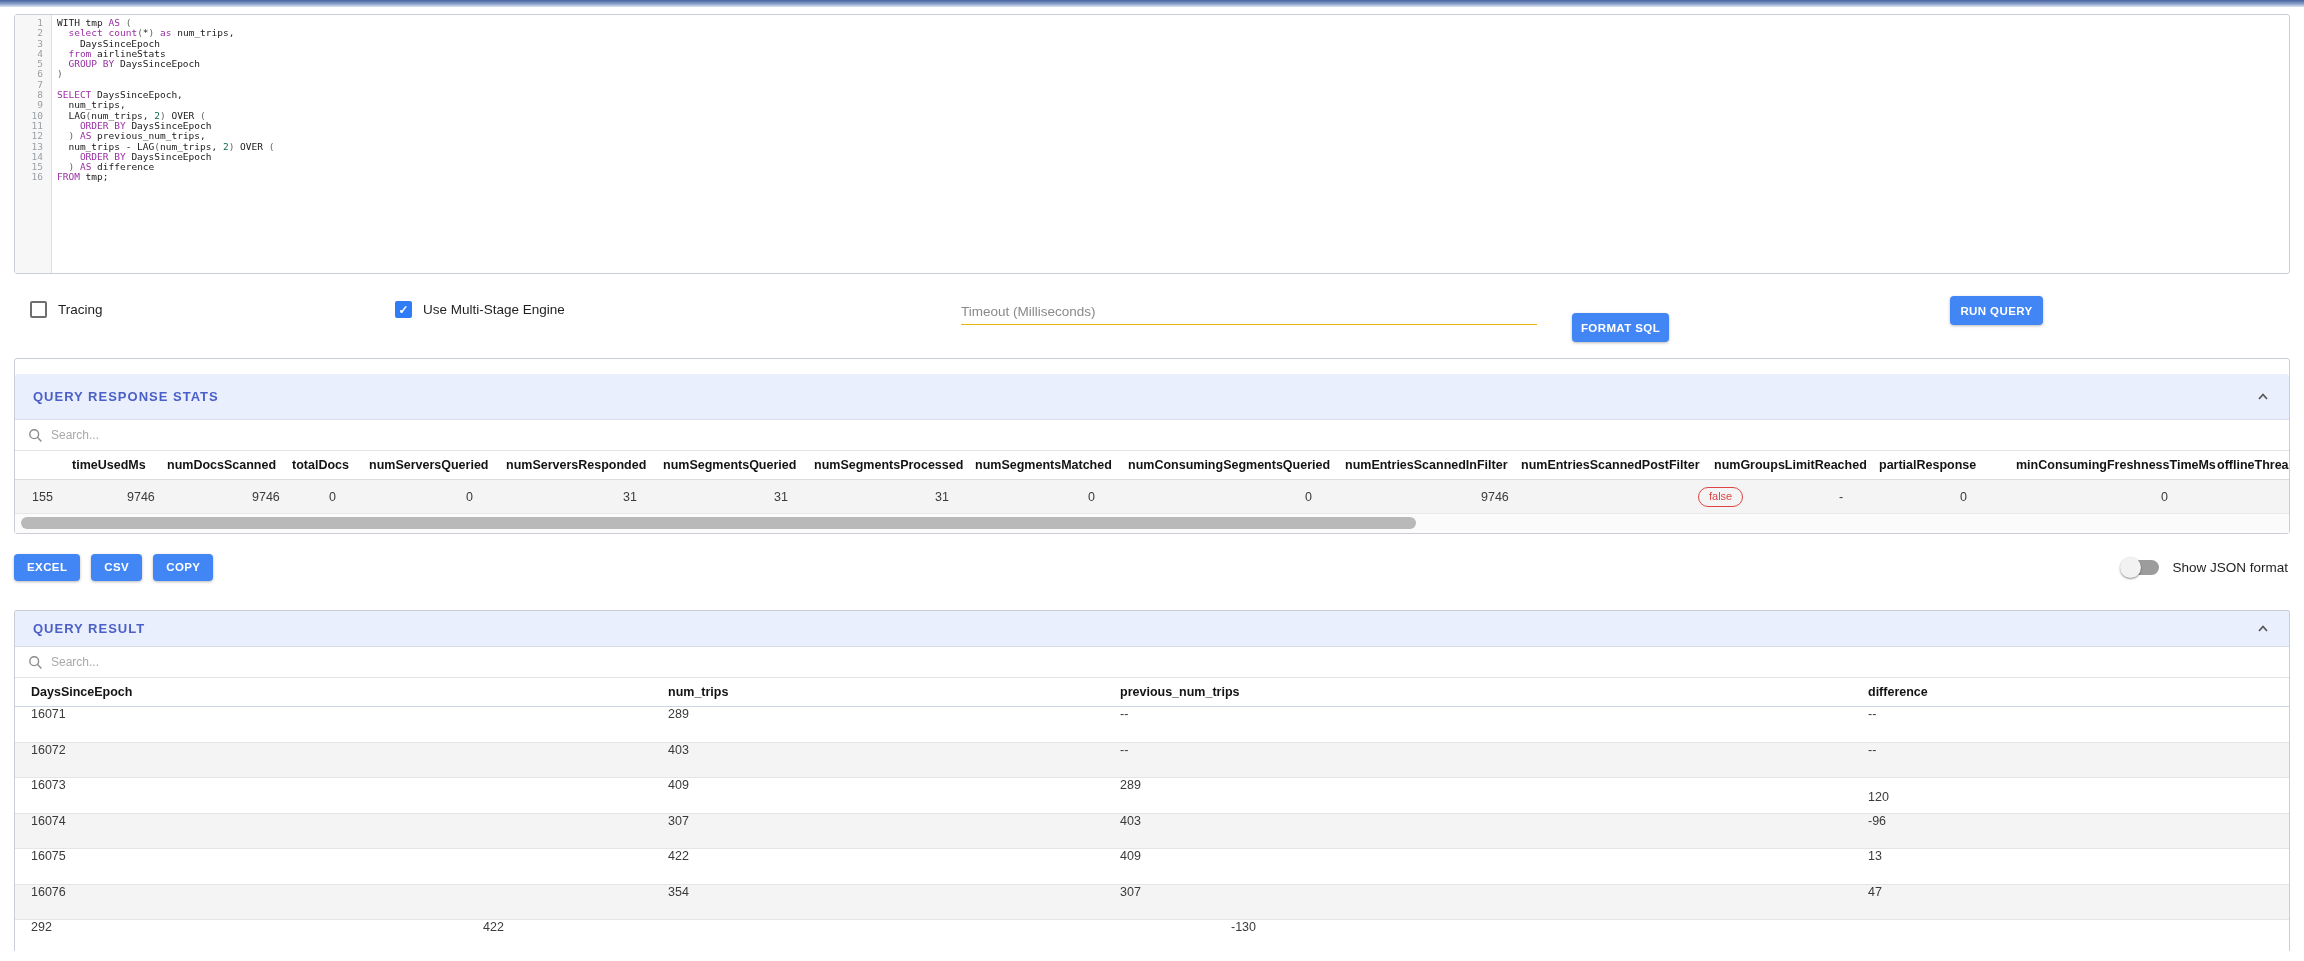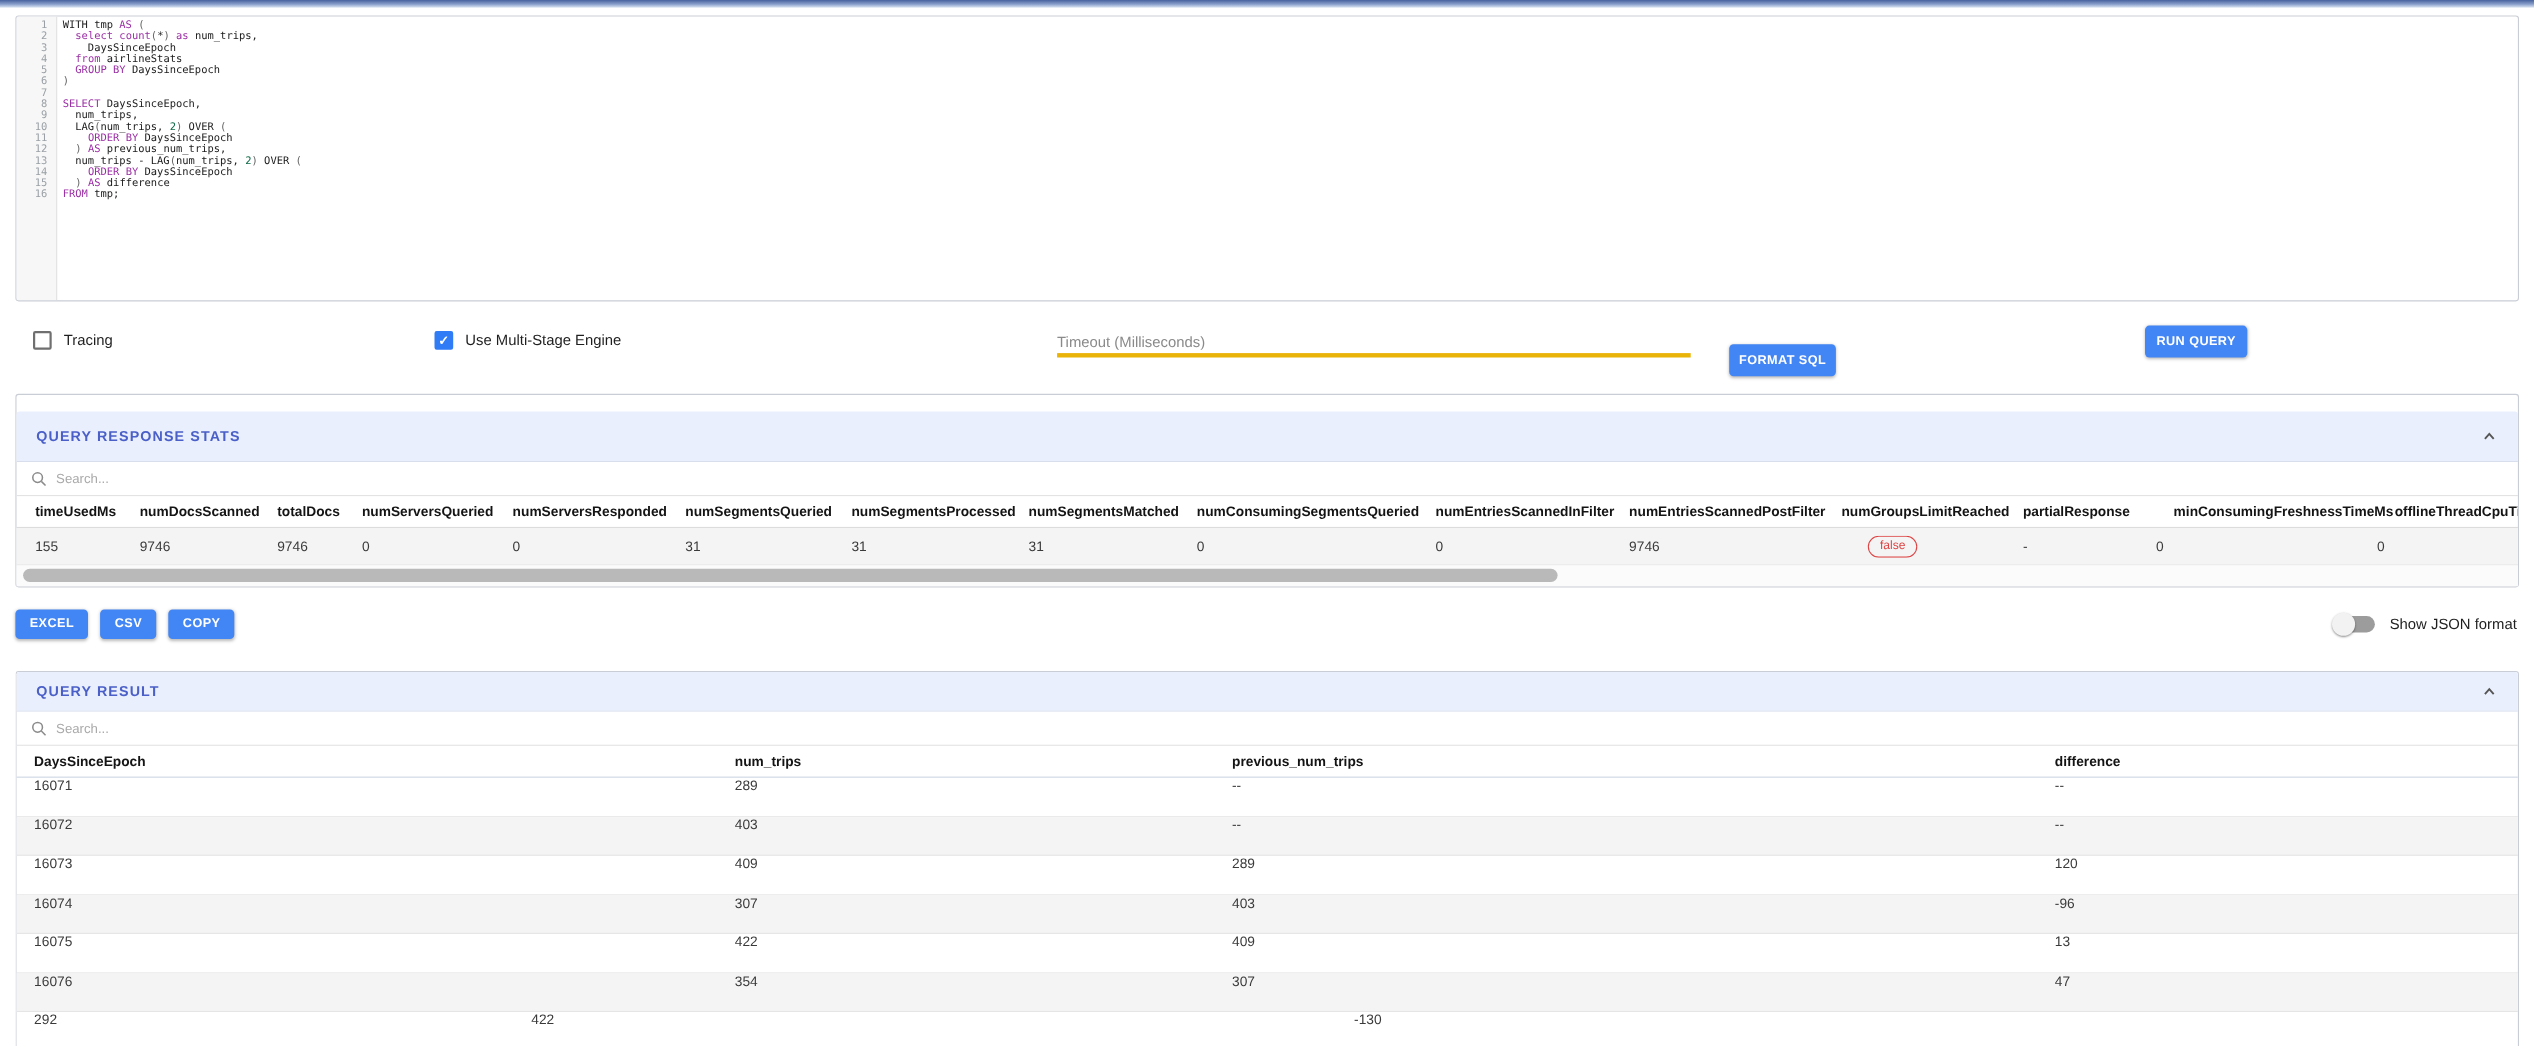--- a/index.html
+++ b/index.html
@@ -43,21 +43,21 @@
   .tk-p { color: #666; }
 
   
   .controls { position: relative; height: 45px; margin-top: 19px; }
   .chk-row { position: absolute; top: 8px; display: flex; align-items: center; gap: 11px; font-size: 13.5px; color: #1f1f1f; cursor: pointer; }
   .chk { width: 17px; height: 17px; border-radius: 2px; flex: none; }
   .chk.unchecked { border: 2px solid #6f6f6f; background: #fff; }
   .chk.checked { background: #2f7cf6; border: 2px solid #2f7cf6; color: #fff; font-size: 12px; font-weight: bold; display: flex; align-items: center; justify-content: center; }
   .timeout {
     position: absolute; left: 947px; top: 6px; width: 576px; height: 26px;
-    border: none; border-bottom: 4px solid #eab308; background: transparent; outline: none;
+    border: none; border-bottom: 1px solid #eab308; background: transparent; outline: none;
     font-size: 13.5px; color: #701a75; font-family: inherit; border-radius: 0;
   }
   .timeout::placeholder { color: #8a8a8a; opacity: 1; }
   .btn {
     background: #4285f4; color: #fff; border: none; border-radius: 4px;
     font-weight: bold; font-size: 11.5px; letter-spacing: 0.4px;
     box-shadow: 0 1px 3px rgba(0,0,0,0.28); cursor: pointer; font-family: inherit;
   }
   .btn-fmt { position: absolute; left: 1558px; top: 20px; width: 97px; height: 29px; }
   .btn-run { position: absolute; left: 1936px; top: 3px; width: 93px; height: 29px; }
@@ -193,21 +193,21 @@
       </svg>
     </div>
     <div class="search-row">
       <svg width="15" height="15" viewBox="0 0 15 15">
         <circle cx="6.2" cy="6.2" r="4.4" fill="none" stroke="#8b8b8b" stroke-width="1.4"></circle>
         <line x1="9.6" y1="9.6" x2="13.4" y2="13.4" stroke="#8b8b8b" stroke-width="1.4"></line>
       </svg>
       <input class="search-input" placeholder="Search..." style="">
     </div>
     <div class="stats-head" id="stats-head">
-        <div class="stats-hcell" style="width: 95px;">timeUsedMs</div>
+        <div class="stats-hcell" style="width: 95px; margin-left: 40px;">timeUsedMs</div>
         <div class="stats-hcell" style="width: 125px;">numDocsScanned</div>
         <div class="stats-hcell" style="width: 77px;">totalDocs</div>
         <div class="stats-hcell" style="width: 137px;">numServersQueried</div>
         <div class="stats-hcell" style="width: 157px;">numServersResponded</div>
         <div class="stats-hcell" style="width: 151px;">numSegmentsQueried</div>
         <div class="stats-hcell" style="width: 161px;">numSegmentsProcessed</div>
         <div class="stats-hcell" style="width: 153px;">numSegmentsMatched</div>
         <div class="stats-hcell" style="width: 217px;">numConsumingSegmentsQueried</div>
         <div class="stats-hcell" style="width: 176px;">numEntriesScannedInFilter</div>
         <div class="stats-hcell" style="width: 193px;">numEntriesScannedPostFilter</div>
@@ -280,21 +280,21 @@
         <div class="result-row">
           <div class="result-cell" style="width: 637px;">16072</div>
           <div class="result-cell" style="width: 452px;">403</div>
           <div class="result-cell" style="width: 748px;">--</div>
           <div class="result-cell" style="width: 420px;">--</div>
         </div>
         <div class="result-row">
           <div class="result-cell" style="width: 637px;">16073</div>
           <div class="result-cell" style="width: 452px;">409</div>
           <div class="result-cell" style="width: 748px;">289</div>
-          <div class="result-cell" style="width: 420px;">120</div>
+          <div class="result-cell" style="width: 420px; margin-top: 12px;">120</div>
         </div>
         <div class="result-row">
           <div class="result-cell" style="width: 637px;">16074</div>
           <div class="result-cell" style="width: 452px;">307</div>
           <div class="result-cell" style="width: 748px;">403</div>
           <div class="result-cell" style="width: 420px;">-96</div>
         </div>
         <div class="result-row">
           <div class="result-cell" style="width: 637px;">16075</div>
           <div class="result-cell" style="width: 452px;">422</div>

